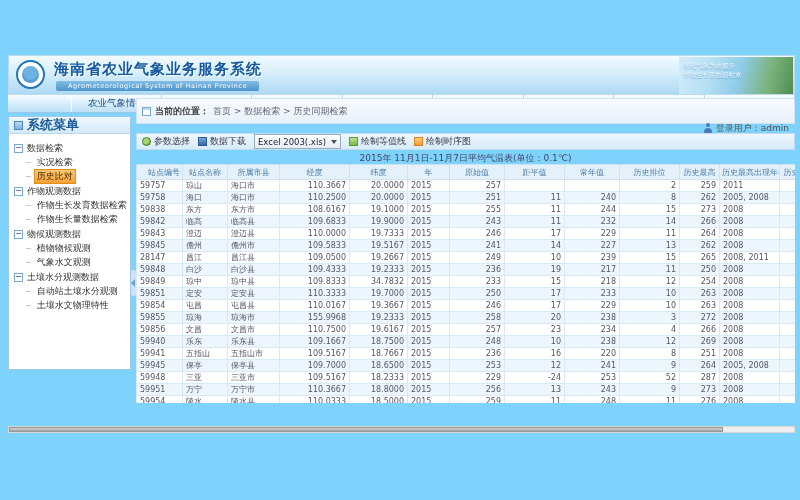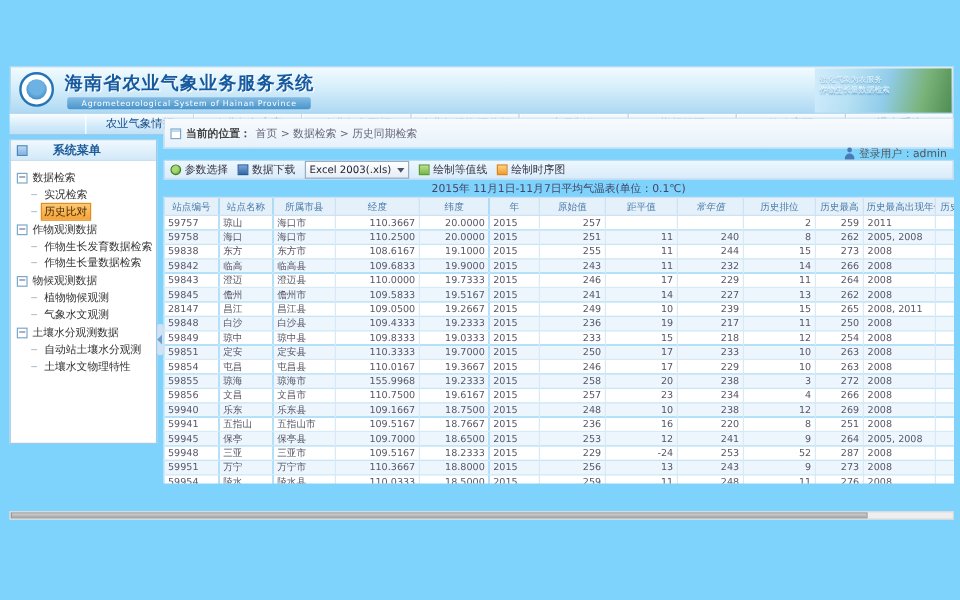--- a/index.html
+++ b/index.html
@@ -37,22 +37,22 @@
   .crumb{position:absolute;top:43px;left:128px;right:0;height:16px;box-sizing:border-box;
     background:linear-gradient(180deg,#f8fbfe,#e7f1fa);border:1px solid #d2e3f2;
     display:flex;align-items:center;gap:4px;font-size:9px;color:#667;padding:12px 5px;}
   .crumb-prefix{font-weight:bold;color:#444;}
   .crumb-user{margin-left:auto;display:flex;align-items:center;gap:3px;color:#555;margin-top:34px;}
 
   
   .sidebar{position:absolute;top:61px;left:0;width:123px;height:254px;background:#fff;
     border:1px solid #a3c7e6;box-sizing:border-box;overflow:hidden;}
   .sb-title{height:16px;background:linear-gradient(180deg,#f0f8fe,#d3e9f9);
-    border-bottom:1px solid #bcd8ee;display:flex;align-items:center;gap:21px;padding:0 5px;
-    font-size:10px;font-weight:bold;color:#1c5d99;}
+    border-bottom:1px solid #bcd8ee;display:flex;align-items:center;gap:4px;padding:0 5px;
+    font-size:13px;font-weight:bold;color:#1c5d99;}
   .ic-menu{width:9px;height:9px;border:1px solid #4a86c0;box-sizing:border-box;
     background:linear-gradient(180deg,#bcd9f2,#7fb1dd);display:inline-block;}
   .tree{padding:7px 2px 0 2px;font-size:9px;color:#333;}
   .tree-group{margin-bottom:1px;}
   .tree-node{display:flex;align-items:center;gap:4px;height:14px;padding-left:3px;cursor:pointer;white-space:nowrap;}
   .box{width:9px;height:9px;border:1px solid #7aa8cc;background:#fff;color:#336;
     font-size:8px;line-height:6px;text-align:center;box-sizing:border-box;flex:0 0 9px;}
   .tree-child{display:flex;align-items:center;gap:3px;height:14px;padding-left:15px;cursor:pointer;white-space:nowrap;}
   .dash{color:#9ab2c6;font-size:8px;}
   .tree-child .lbl{padding:0 2px;border:1px solid transparent;overflow:hidden;}
@@ -224,29 +224,29 @@
         </span>
         <span class="tb-btn">
           <span class="ic ic-time"></span>
           <span>绘制时序图</span>
         </span>
       </div>
       <div class="table-title">2015年 11月1日-11月7日平均气温表(单位：0.1℃)</div>
       <table>
         <thead>
             <tr id="thead-row">
-              <th style="width: 41px;">站点编号</th>
+              <th style="width: 41px; text-align: right;">站点编号</th>
               <th style="width: 40px;">站点名称</th>
               <th style="width: 47px;">所属市县</th>
               <th style="width: 65px;">经度</th>
               <th style="width: 53px;">纬度</th>
               <th style="width: 37px;">年</th>
               <th style="width: 50px;">原始值</th>
               <th style="width: 55px; font-family: Liberation Mono, monospace;">距平值</th>
-              <th style="width: 50px; font-style: italic;">常年值</th>
+              <th style="width: 50px;">常年值</th>
               <th style="width: 55px;">历史排位</th>
               <th style="width: 35px;">历史最高</th>
               <th style="width: 55px;">历史最高出现年份</th>
               <th style="width: 35px;">历史最低</th>
             </tr>
           </thead>
         <tbody id="tbody">
             <tr class="odd">
               <td class="l">59757</td>
               <td class="l">琼山</td>
@@ -365,21 +365,21 @@
               <td class="r">11</td>
               <td class="r">250</td>
               <td class="l">2008</td>
               <td class="r">178</td>
             </tr>
             <tr class="odd">
               <td class="l">59849</td>
               <td class="l">琼中</td>
               <td class="l">琼中县</td>
               <td class="r">109.8333</td>
-              <td class="r">19.0333</td>
+              <td class="r">34.7832</td>
               <td class="l">2015</td>
               <td class="r">233</td>
               <td class="r">15</td>
               <td class="r">218</td>
               <td class="r">12</td>
               <td class="r">254</td>
               <td class="l">2008</td>
               <td class="r">176</td>
             </tr>
             <tr class="even">

